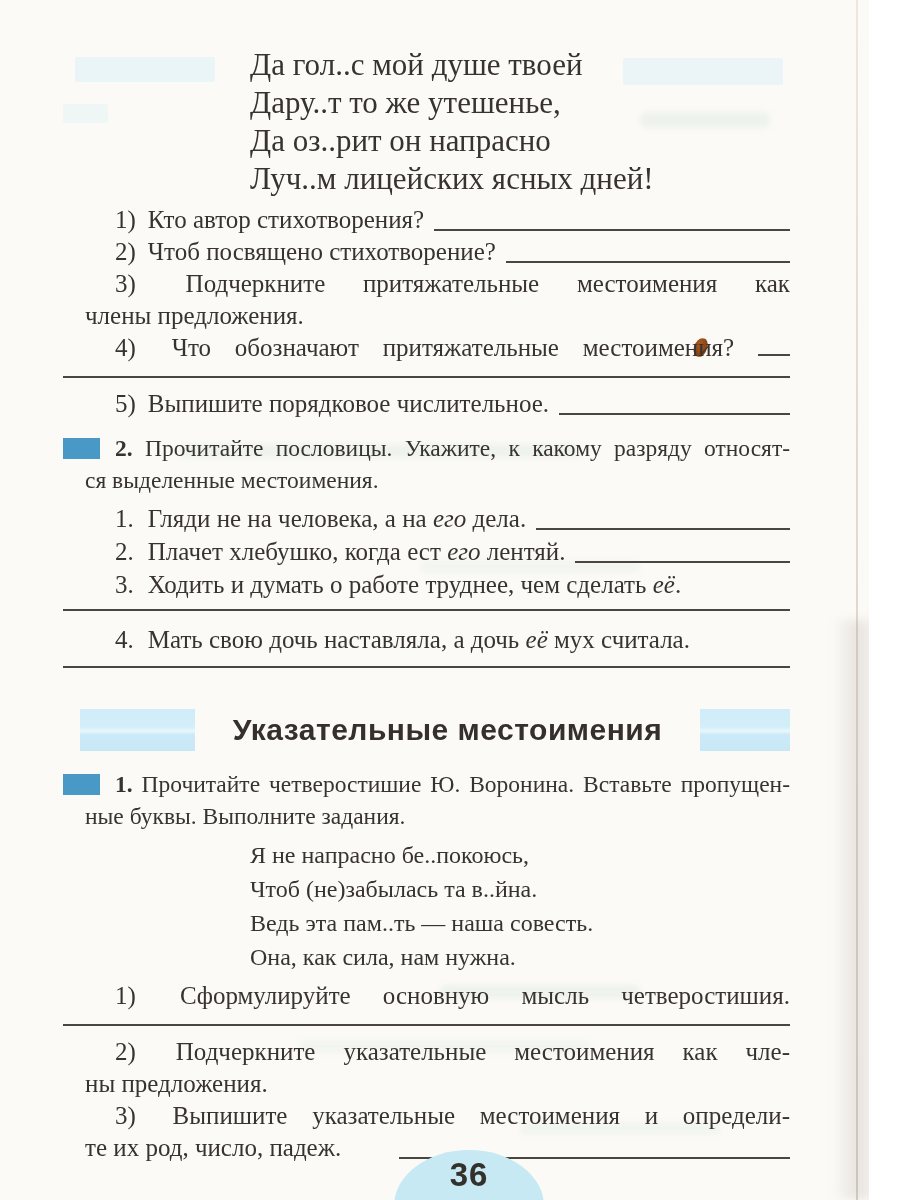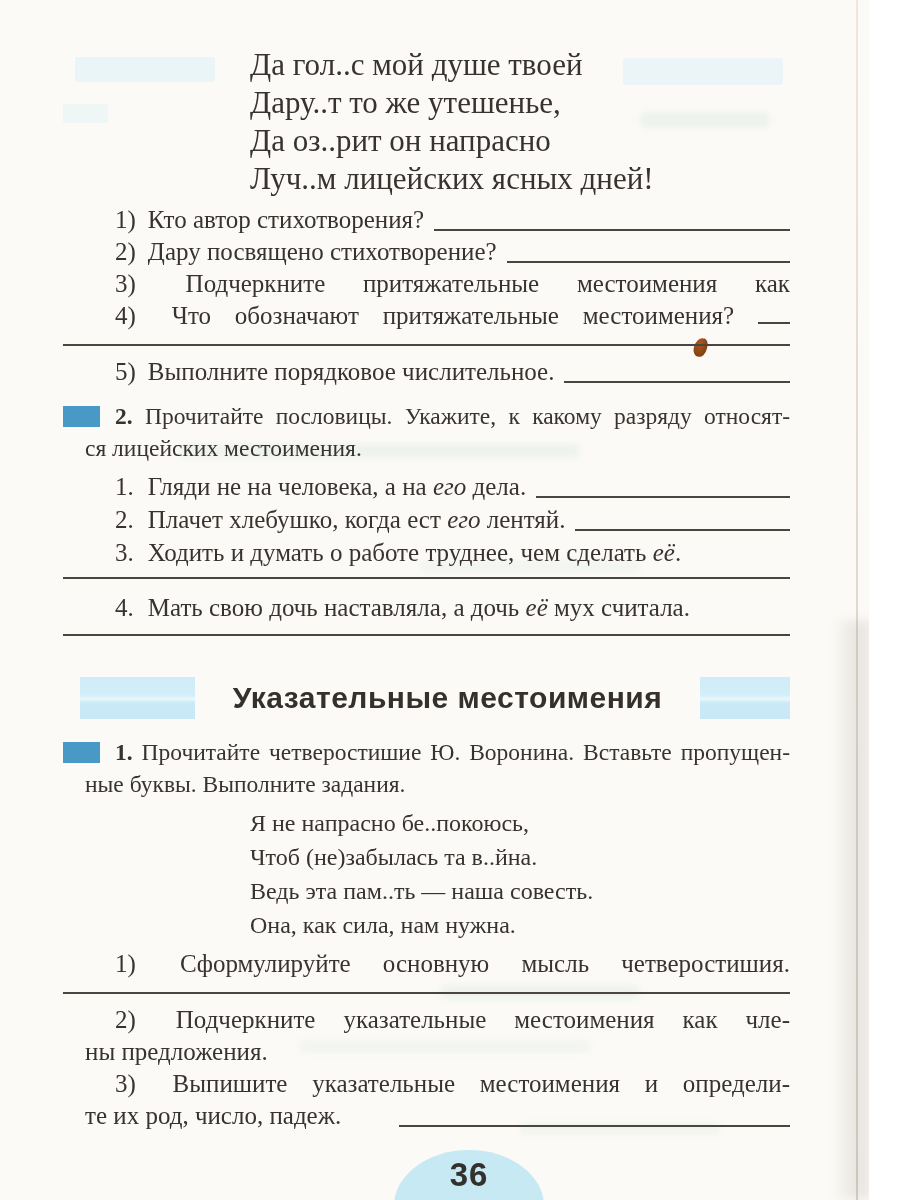--- a/index.html
+++ b/index.html
@@ -113,36 +113,37 @@
       <div class="poem-line">Луч..м лицейских ясных дней!</div>
     </div>
 
     <div class="q-row">
       <span class="q-num">1)</span>
       <span class="q-text">Кто автор стихотворения?</span>
       <span class="fill-line"></span>
     </div>
     <div class="q-row">
       <span class="q-num">2)</span>
-      <span class="q-text">Дару посвящено стихотворение?</span>
+      <span class="q-text">Чтоб посвящено стихотворение?</span>
       <span class="fill-line"></span>
     </div>
     <p class="body spread"><span class="q-num">3)</span> <span>Подчеркните притяжательные местоимения как</span></p>
+    <p class="body cont">члены предложения.</p>
     <p class="body spread"><span class="q-num">4)</span> <span>Что обозначают притяжательные местоимения?</span> <span class="short-line"></span></p>
     <div class="rule r-q4"></div>
     <div class="q-row">
       <span class="q-num">5)</span>
-      <span class="q-text">Выполните порядковое числительное.</span>
+      <span class="q-text">Выпишите порядковое числительное.</span>
       <span class="fill-line"></span>
     </div>
 
     <div class="ex-wrap">
       <span class="ex-marker"></span>
       <p class="ex-line spread"><span class="ex-num">2.</span> <span>Прочитайте пословицы. Укажите, к какому разряду относят-</span></p>
-      <p class="ex-line cont">ся лицейских местоимения.</p>
+      <p class="ex-line cont">ся выделенные местоимения.</p>
     </div>
 
     <div class="proverbs">
       <div class="p-row">
         <span class="p-num">1.</span>
         <span class="p-text"><span>Гляди не на человека, а на </span><span class="pron">его</span><span> дела.</span></span>
         <span class="fill-line"></span>
       </div>
       <div class="p-row">
         <span class="p-num">2.</span>

